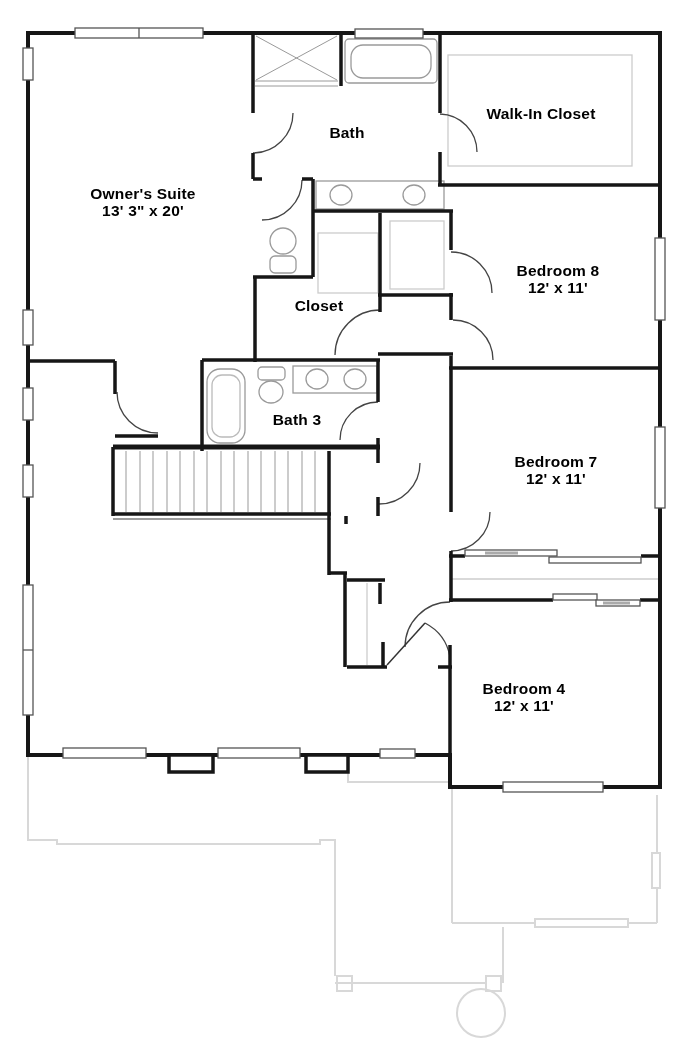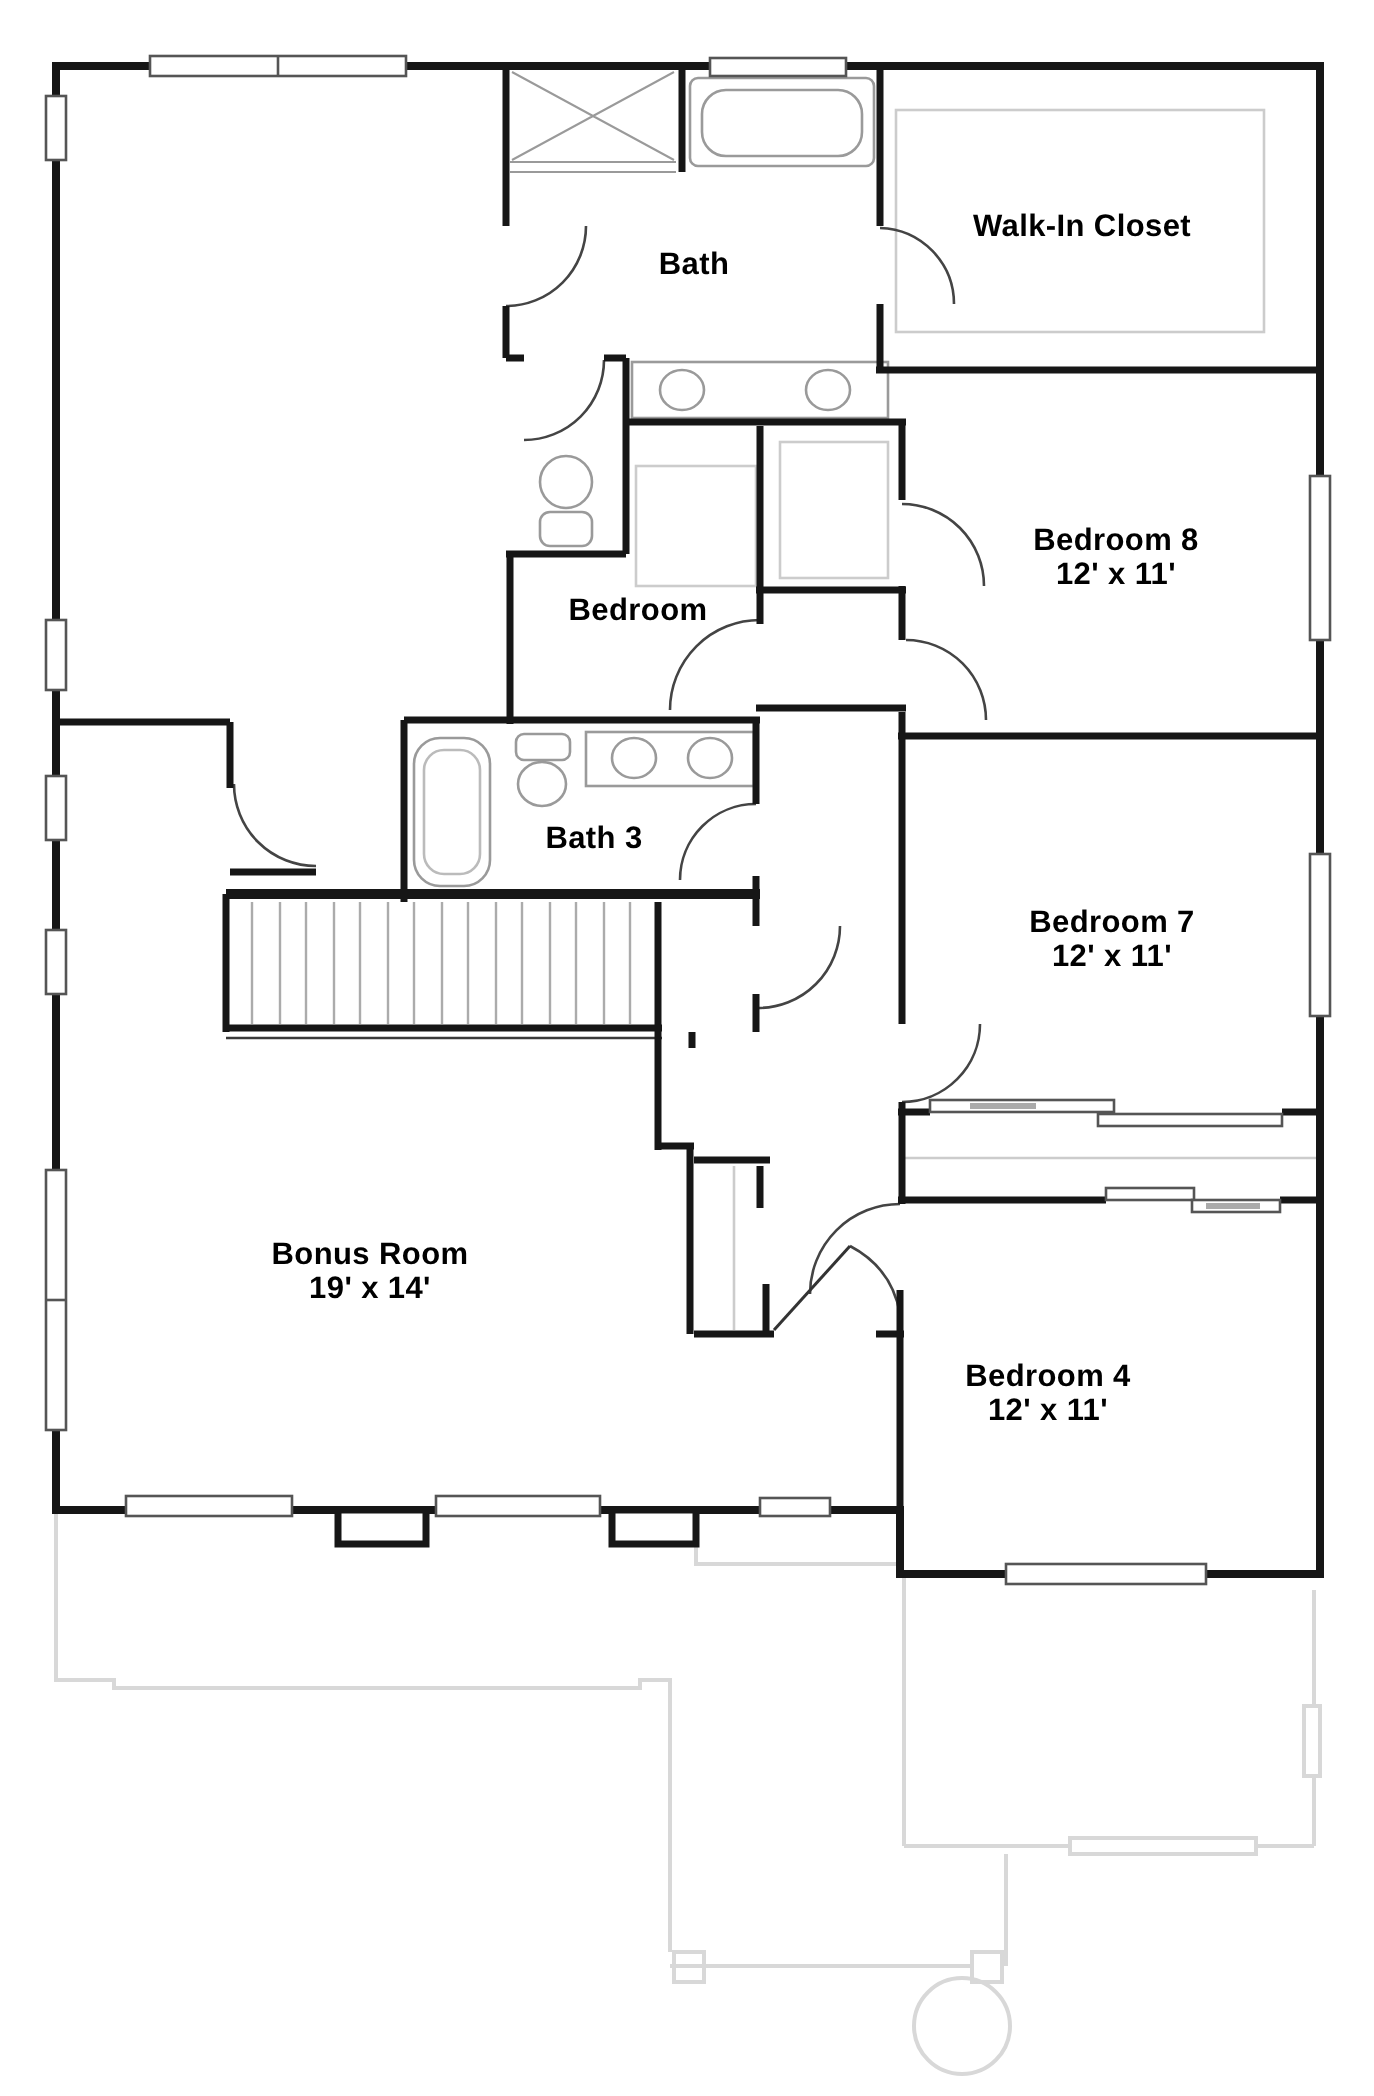--- a/index.html
+++ b/index.html
@@ -155,45 +155,45 @@
         <path d="M23,650 H33"></path>
     <rect x="63" y="748" width="83" height="10"></rect>
     <rect x="218" y="748" width="82" height="10"></rect>
     <rect x="380" y="749" width="35" height="9"></rect>
     <rect x="503" y="782" width="100" height="10"></rect>
     <rect x="655" y="238" width="10" height="82"></rect>
     <rect x="655" y="427" width="10" height="81"></rect>
   </g>
 </svg>
 
+  <div class="room-label" style="left:143px;top:185px">
+    <div class="name">Owner's Suite</div>
+    <div class="dims">13' 3" x 20'</div>
+  </div>
   <div class="room-label" style="left:347px;top:124px">
     <div class="name">Bath</div>
 
   </div>
   <div class="room-label" style="left:541px;top:105px">
     <div class="name">Walk-In Closet</div>
 
   </div>
   <div class="room-label" style="left:558px;top:262px">
     <div class="name">Bedroom 8</div>
     <div class="dims">12' x 11'</div>
   </div>
   <div class="room-label" style="left:319px;top:297px">
-    <div class="name">Bedroom</div>
+    <div class="name">Closet</div>
 
   </div>
   <div class="room-label" style="left:297px;top:411px">
     <div class="name">Bath 3</div>
 
   </div>
   <div class="room-label" style="left:556px;top:453px">
     <div class="name">Bedroom 7</div>
     <div class="dims">12' x 11'</div>
   </div>
-  <div class="room-label" style="left:185px;top:619px">
-    <div class="name">Bonus Room</div>
-    <div class="dims">19' x 14'</div>
-  </div>
   <div class="room-label" style="left:524px;top:680px">
     <div class="name">Bedroom 4</div>
     <div class="dims">12' x 11'</div>
   </div>
 </div>
 
 </body></html>

